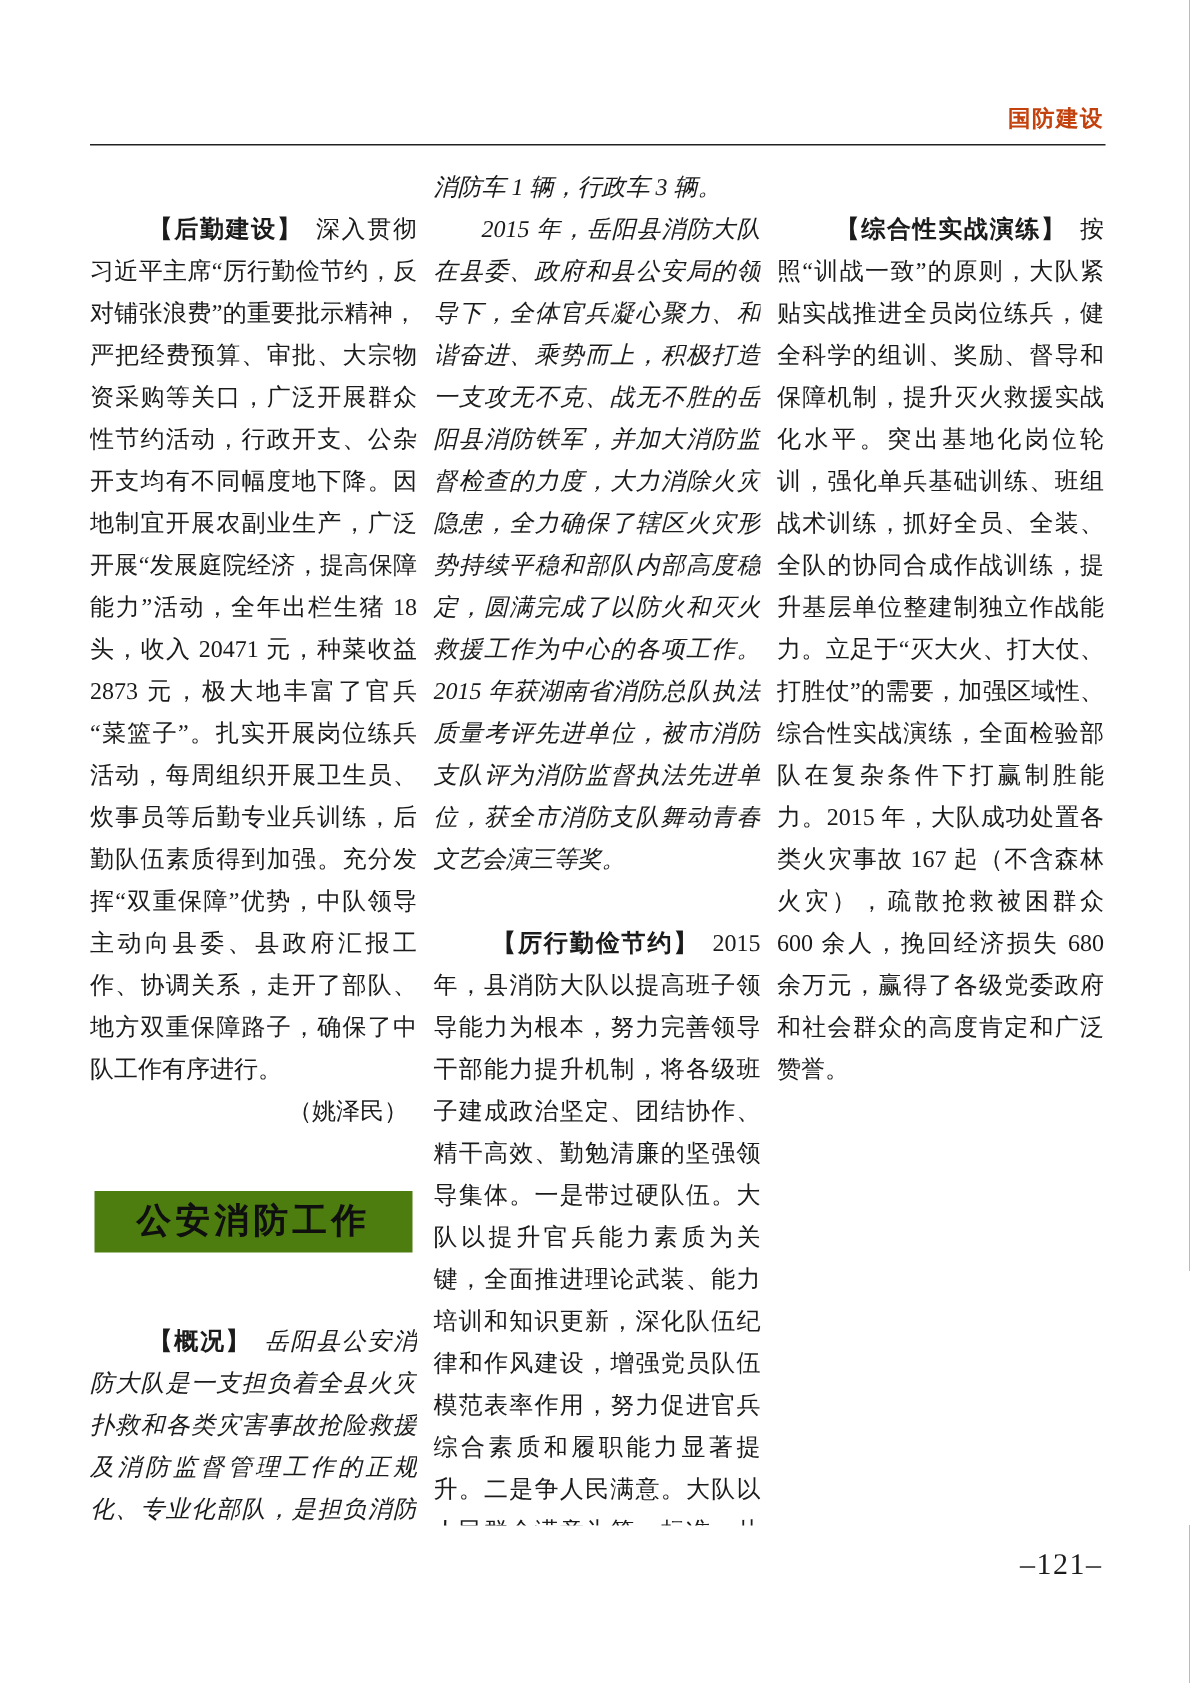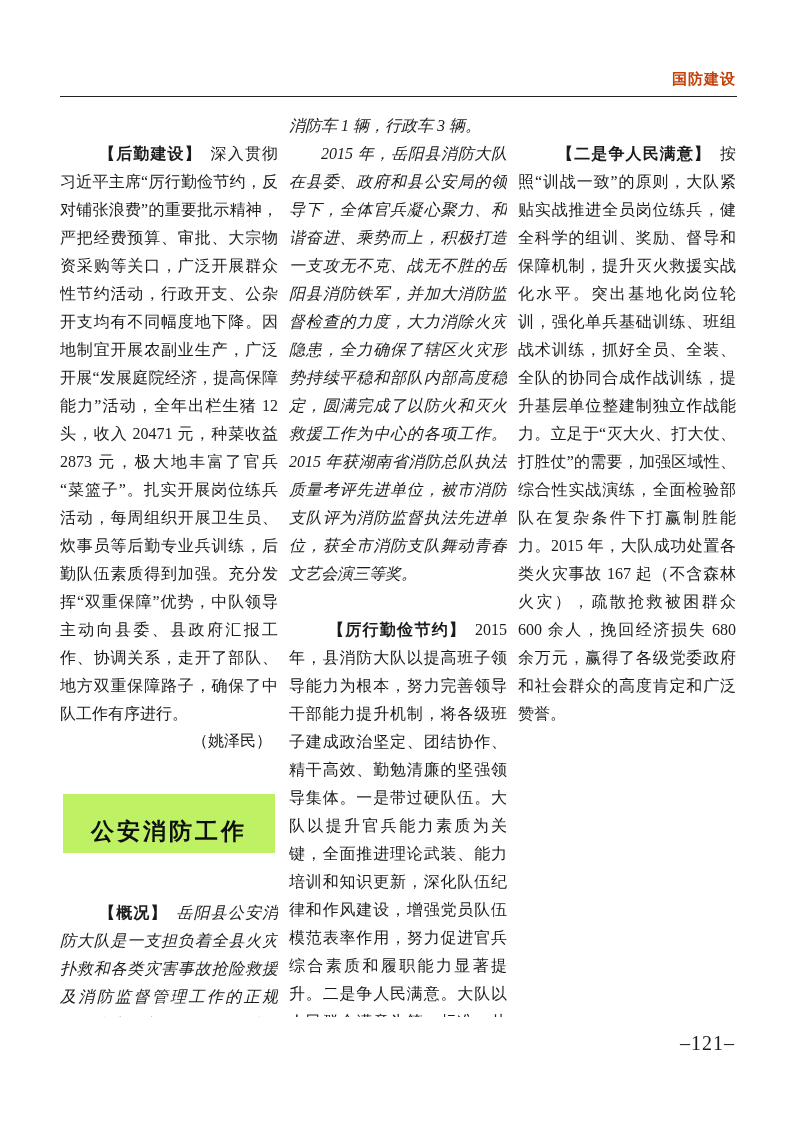--- a/index.html
+++ b/index.html
@@ -47,22 +47,22 @@
     font-family: "Liberation Sans", "DejaVu Sans", sans-serif;
     font-weight: bold;
     margin-right: 0.55em;
     margin-left: 39px;
   }
   .kai { font-style: italic; }
   .indent { text-indent: 2em; }
   .signature { margin: 0; text-align: right; padding-right: 6px; font-family: Liberation Mono, monospace; }
   .section-bar {
     margin: 38px 3px 46px 3px;
-    padding: 24px 0 7px 0;
-    background: #bef264;
+    padding: 6px 0 7px 0;
+    background: #4d7c0f;
     text-align: center;
     font-weight: bold;
     font-size: 23px;
     letter-spacing: 3px;
     color: #0f0f0f;
   }
   .page-number {
     position: absolute;
     top: 1032px; right: 58px;
     font-size: 20px;
@@ -74,35 +74,35 @@
 <body>
 
 <div class="page">
 
   <div class="running-head">国防建设</div>
   <div class="header-rule"></div>
 
   <div class="columns">
 
     <div class="col">
-      <p class="para entry"><span class="entry-label">【后勤建设】</span><span>深入贯彻习近平主席“厉行勤俭节约，反对铺张浪费”的重要批示精神，严把经费预算、审批、大宗物资采购等关口，广泛开展群众性节约活动，行政开支、公杂开支均有不同幅度地下降。因地制宜开展农副业生产，广泛开展“发展庭院经济，提高保障能力”活动，全年出栏生猪 12 头，收入 20471 元，种菜收益 2873 元，极大地丰富了官兵“菜篮子”。扎实开展岗位练兵活动，每周组织开展卫生员、炊事员等后勤专业兵训练，后勤队伍素质得到加强。充分发挥“双重保障”优势，中队领导主动向县委、县政府汇报工作、协调关系，走开了部队、地方双重保障路子，确保了中队工作有序进行。</span></p>
+      <p class="para entry"><span class="entry-label">【后勤建设】</span><span>深入贯彻习近平主席“厉行勤俭节约，反对铺张浪费”的重要批示精神，严把经费预算、审批、大宗物资采购等关口，广泛开展群众性节约活动，行政开支、公杂开支均有不同幅度地下降。因地制宜开展农副业生产，广泛开展“发展庭院经济，提高保障能力”活动，全年出栏生猪 18 头，收入 20471 元，种菜收益 2873 元，极大地丰富了官兵“菜篮子”。扎实开展岗位练兵活动，每周组织开展卫生员、炊事员等后勤专业兵训练，后勤队伍素质得到加强。充分发挥“双重保障”优势，中队领导主动向县委、县政府汇报工作、协调关系，走开了部队、地方双重保障路子，确保了中队工作有序进行。</span></p>
       <p class="signature">（姚泽民）</p>
       <div class="section-bar">公安消防工作</div>
       <p class="para kai"><span class="entry-label" style="font-style:normal">【概况】</span><span>岳阳县公安消防大队是一支担负着全县火灾扑救和各类灾害事故抢险救援及消防监督管理工作的正规化、专业化部队，是担负消防安全保卫任务的武装力量。大队共有官兵 31 人，其中干部 9 人，战士 17 人，合同制消防员和文职雇员 5 人。大队现有消防执勤车 5 辆，其中泡沫水罐车 1 辆、抢险救援车 1 辆、举高喷射消防车 1 辆、普通水罐车 1 辆、云梯</span></p>
     </div>
 
     <div class="col">
       <p class="para kai">消防车 1 辆，行政车 3 辆。</p>
       <p class="para kai indent">2015 年，岳阳县消防大队在县委、政府和县公安局的领导下，全体官兵凝心聚力、和谐奋进、乘势而上，积极打造一支攻无不克、战无不胜的岳阳县消防铁军，并加大消防监督检查的力度，大力消除火灾隐患，全力确保了辖区火灾形势持续平稳和部队内部高度稳定，圆满完成了以防火和灭火救援工作为中心的各项工作。2015 年获湖南省消防总队执法质量考评先进单位，被市消防支队评为消防监督执法先进单位，获全市消防支队舞动青春文艺会演三等奖。</p>
       <p class="para entry"><span class="entry-label">【厉行勤俭节约】</span><span>2015 年，县消防大队以提高班子领导能力为根本，努力完善领导干部能力提升机制，将各级班子建成政治坚定、团结协作、精干高效、勤勉清廉的坚强领导集体。一是带过硬队伍。大队以提升官兵能力素质为关键，全面推进理论武装、能力培训和知识更新，深化队伍纪律和作风建设，增强党员队伍模范表率作用，努力促进官兵综合素质和履职能力显著提升。二是争人民满意。大队以人民群众满意为第一标准，从人民不满意的地方改起，从人民最期盼的事情做起，忠诚履职，竭诚服务，不断提升群众满意度和美誉度。</span></p>
 
     </div>
 
     <div class="col">
-      <p class="para entry"><span class="entry-label">【二是争人民满意】</span><span>按照“训战一致”的原则，大队紧贴实战推进全员岗位练兵，健全科学的组训、奖励、督导和保障机制，提升灭火救援实战化水平。突出基地化岗位轮训，强化单兵基础训练、班组战术训练，抓好全员、全装、全队的协同合成作战训练，提升基层单位整建制独立作战能力。立足于“灭大火、打大仗、打胜仗”的需要，加强区域性、综合性实战演练，全面检验部队在复杂条件下打赢制胜能力。2015 年，大队成功处置各类火灾事故 167 起（不含森林火灾），疏散抢救被困群众 600 余人，挽回经济损失 680 余万元，赢得了各级党委政府和社会群众的高度肯定和广泛赞誉。</span></p>
+      <p class="para entry"><span class="entry-label">【综合性实战演练】</span><span>按照“训战一致”的原则，大队紧贴实战推进全员岗位练兵，健全科学的组训、奖励、督导和保障机制，提升灭火救援实战化水平。突出基地化岗位轮训，强化单兵基础训练、班组战术训练，抓好全员、全装、全队的协同合成作战训练，提升基层单位整建制独立作战能力。立足于“灭大火、打大仗、打胜仗”的需要，加强区域性、综合性实战演练，全面检验部队在复杂条件下打赢制胜能力。2015 年，大队成功处置各类火灾事故 167 起（不含森林火灾），疏散抢救被困群众 600 余人，挽回经济损失 680 余万元，赢得了各级党委政府和社会群众的高度肯定和广泛赞誉。</span></p>
 
     </div>
 
   </div>
 
   <div class="page-number">–121–</div>
 
 </div>
 
 </body></html>

